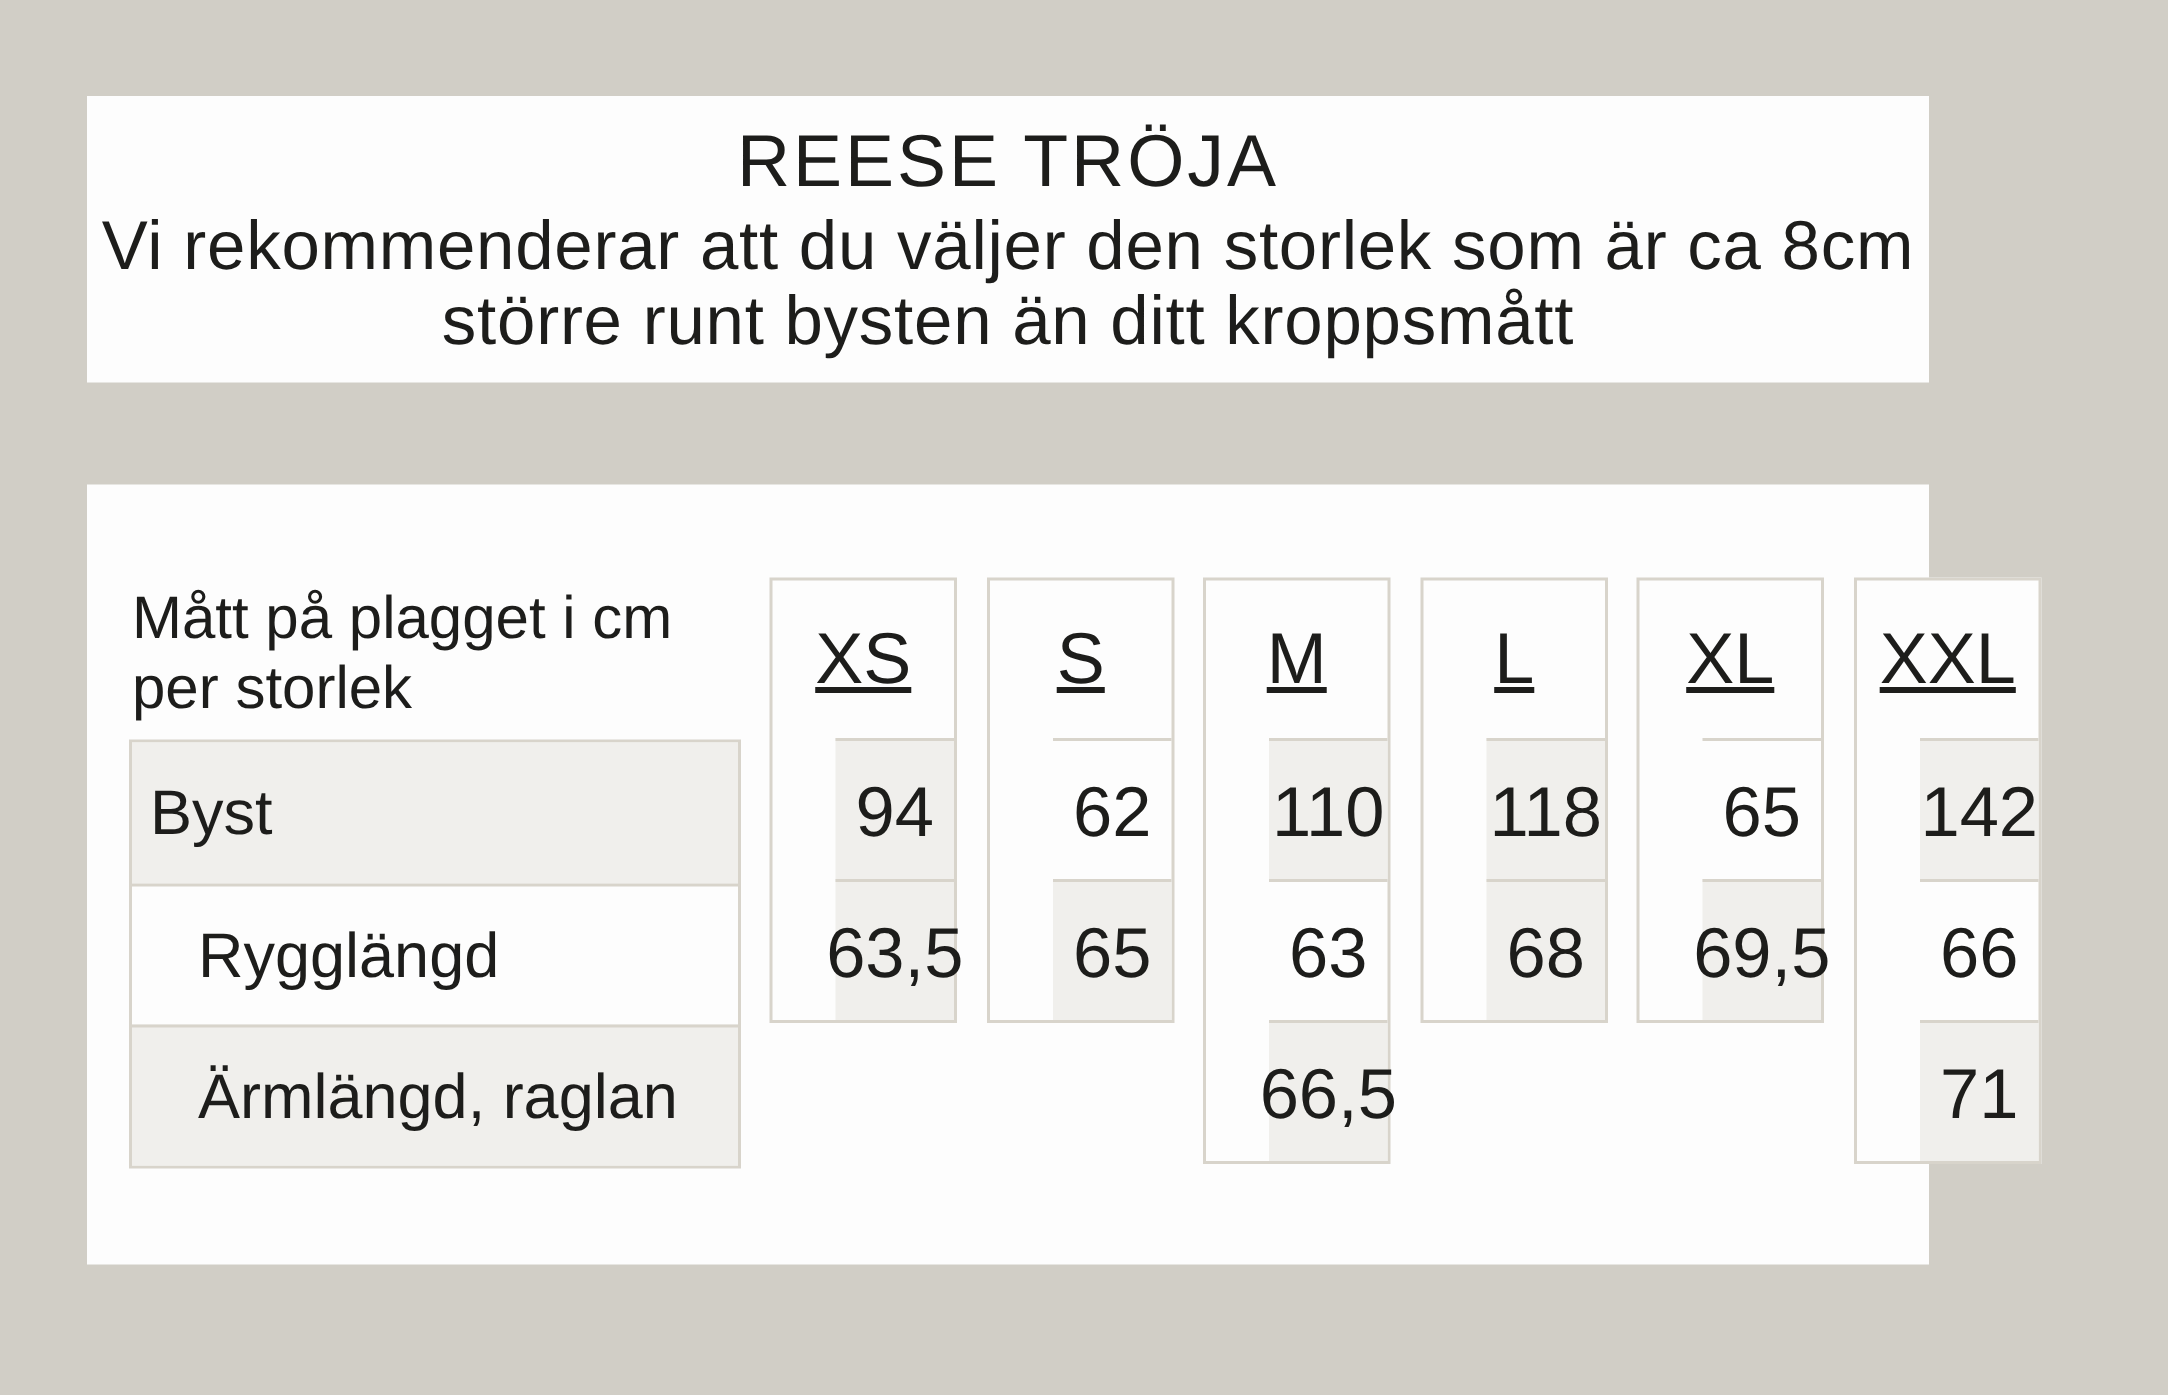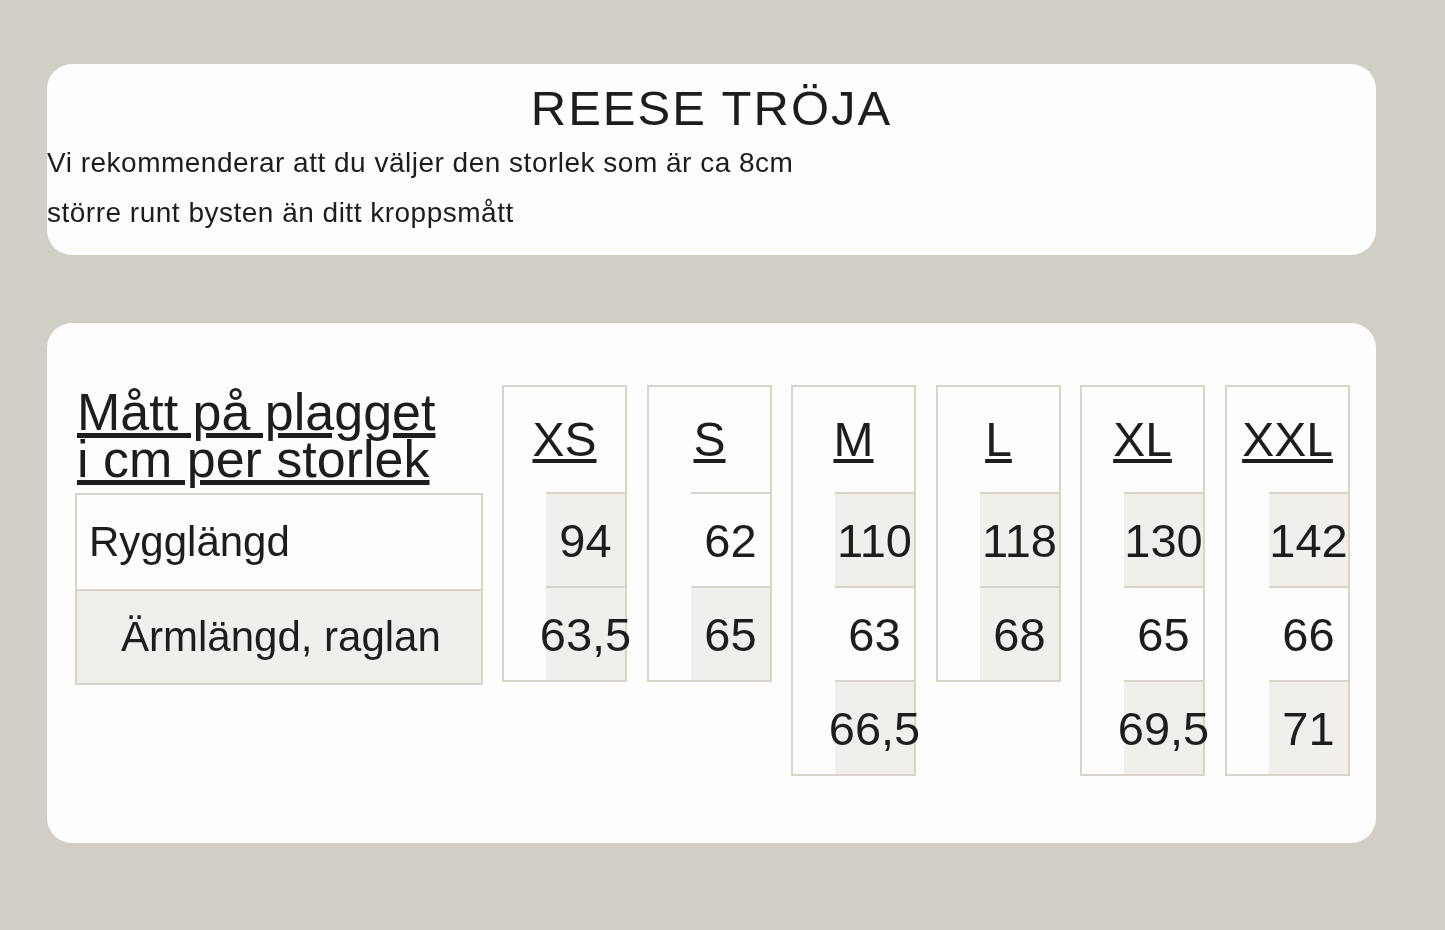--- a/index.html
+++ b/index.html
@@ -14,51 +14,49 @@
   body {
     background: var(--page-background);
     font-family: "Liberation Sans", sans-serif;
     font-weight: 300;
     color: var(--text-color);
     position: relative;
     overflow: hidden;
   }
   .panel {
     position: absolute;
-    left: 47px;
-    width: 1329px;
+    left: 58px;
+    width: 1228px;
     background: var(--panel-background);
-    border-radius: 25px;
   }
   .top-panel { top: 64px; height: 191px; }
   .bottom-panel { top: 323px; height: 520px; }
 
   .title {
     margin-top: 16px;
     text-align: center;
     font-size: 49px;
     letter-spacing: 2px;
     line-height: 56px;
   }
   .subtitle {
     margin-top: 2px;
-    text-align: left;
-    font-size: 28px;
+    text-align: center;
+    font-size: 46px;
     line-height: 50px;
     letter-spacing: 0.5px;
   }
 
   .corner-label {
     position: absolute;
     left: 30px;
     top: 66px;
     width: 370px;
-    font-size: 52px;
+    font-size: 40px;
     line-height: 47px;
-    text-decoration: underline;
   }
   .label-block {
     position: absolute;
     left: 28px;
     top: 170px;
     width: 408px;
     border: 2px solid var(--border-color);
     background: var(--panel-background);
   }
   .label-row {
@@ -105,20 +103,21 @@
     <div>Vi rekommenderar att du väljer den storlek som är ca 8cm</div>
     <div>större runt bysten än ditt kroppsmått</div>
   </div>
 </div>
 
 <div class="panel bottom-panel">
 
   <div class="corner-label">Mått på plagget i cm per storlek</div>
 
   <div class="label-block">
+    <div class="label-row alt">Byst</div>
     <div class="label-row">Rygglängd</div>
     <div class="label-row alt">Ärmlängd, raglan</div>
   </div>
 
   <div class="size-col" style="left:455px">
     <div class="size-head">XS</div>
     <div class="size-cell alt">94</div>
     <div class="size-cell alt">63,5</div>
   </div>
 
@@ -136,21 +135,20 @@
   </div>
 
   <div class="size-col" style="left:889px">
     <div class="size-head">L</div>
     <div class="size-cell alt">118</div>
     <div class="size-cell alt">68</div>
   </div>
 
   <div class="size-col" style="left:1033px">
     <div class="size-head">XL</div>
-    <div class="size-cell alt">130</div>
     <div class="size-cell">65</div>
     <div class="size-cell alt">69,5</div>
   </div>
 
   <div class="size-col" style="left:1178px">
     <div class="size-head">XXL</div>
     <div class="size-cell alt">142</div>
     <div class="size-cell">66</div>
     <div class="size-cell alt">71</div>
   </div>

